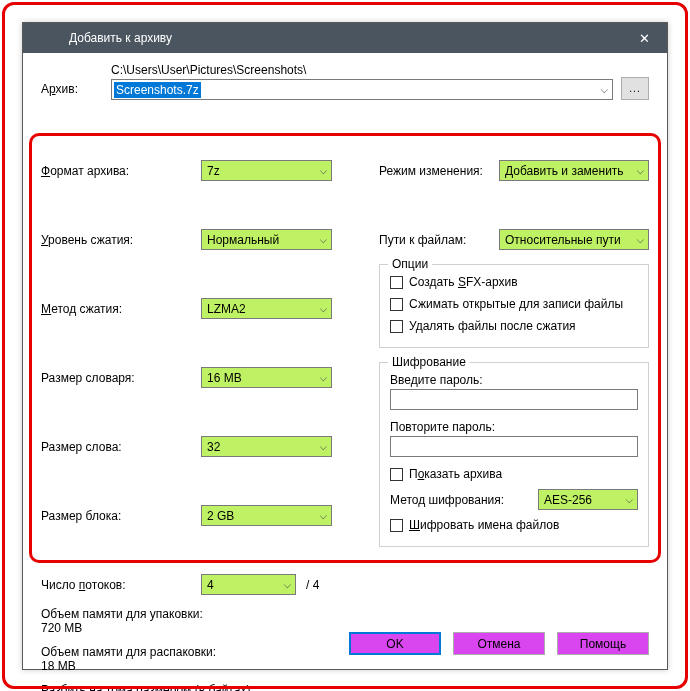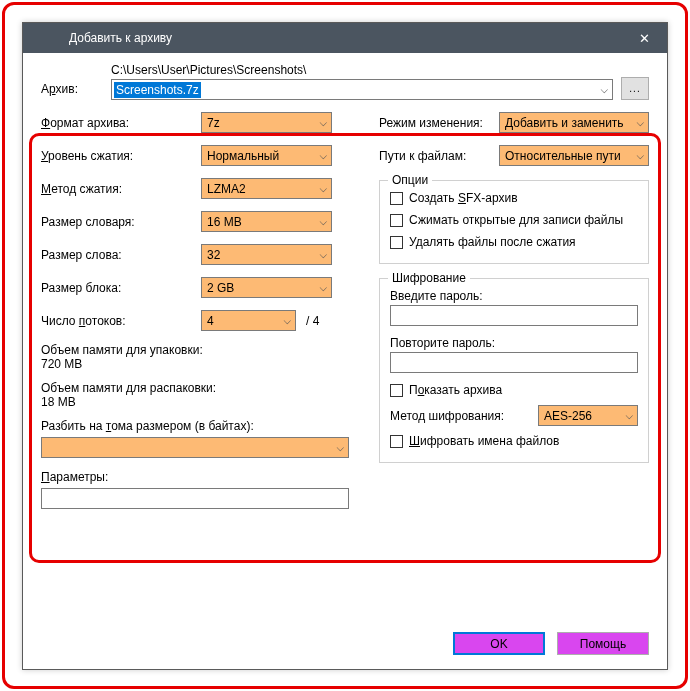--- a/index.html
+++ b/index.html
@@ -123,26 +123,27 @@
     gap: 30px;
     margin-top: 8px;
   }
   .col-left { width: 312px; }
   .col-right { flex: 1; }
   .frow {
     display: flex;
     align-items: center;
     margin-bottom: 12px;
     min-height: 21px;
+    margin-top: 48px;
   }
   .flabel { width: 160px; }
   .combo {
     height: 21px;
     border: 1px solid #7a7a7a;
-    background: #fdba74;
+    background: #bef264;
     display: flex;
     align-items: center;
     padding: 0 5px;
     position: relative;
     font-size: 12px;
   }
   .combo .caret {
     position: absolute;
     right: 4px;
     font-size: 10px;
@@ -391,17 +392,20 @@
           </div>
         </div>
       </div>
     </div>
 
     <div class="buttons">
       <div class="btn btn-default">
           <span>OK</span>
         </div>
       <div class="btn">
+          <span>Отмена</span>
+        </div>
+      <div class="btn">
           <span>Помощь</span>
         </div>
     </div>
   </div>
 </div>
 
 </body></html>

